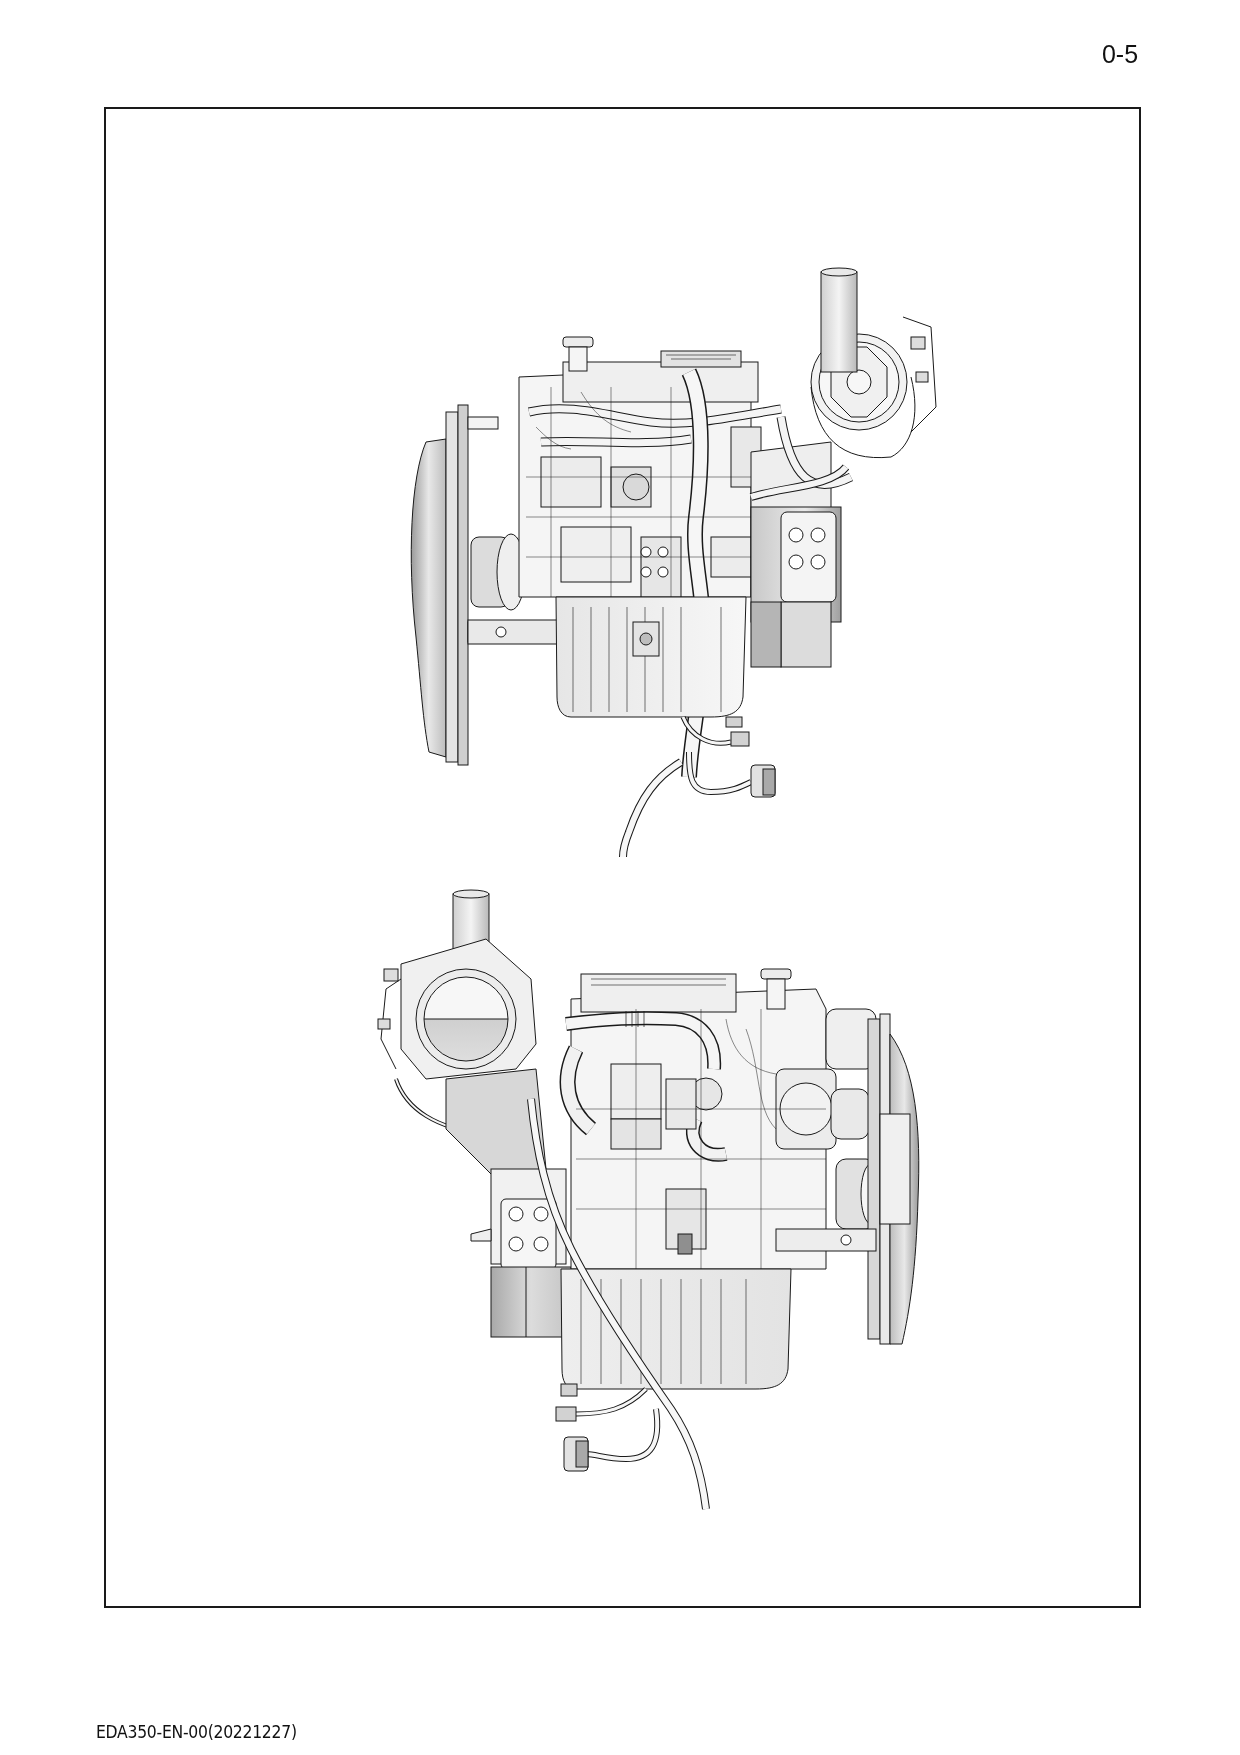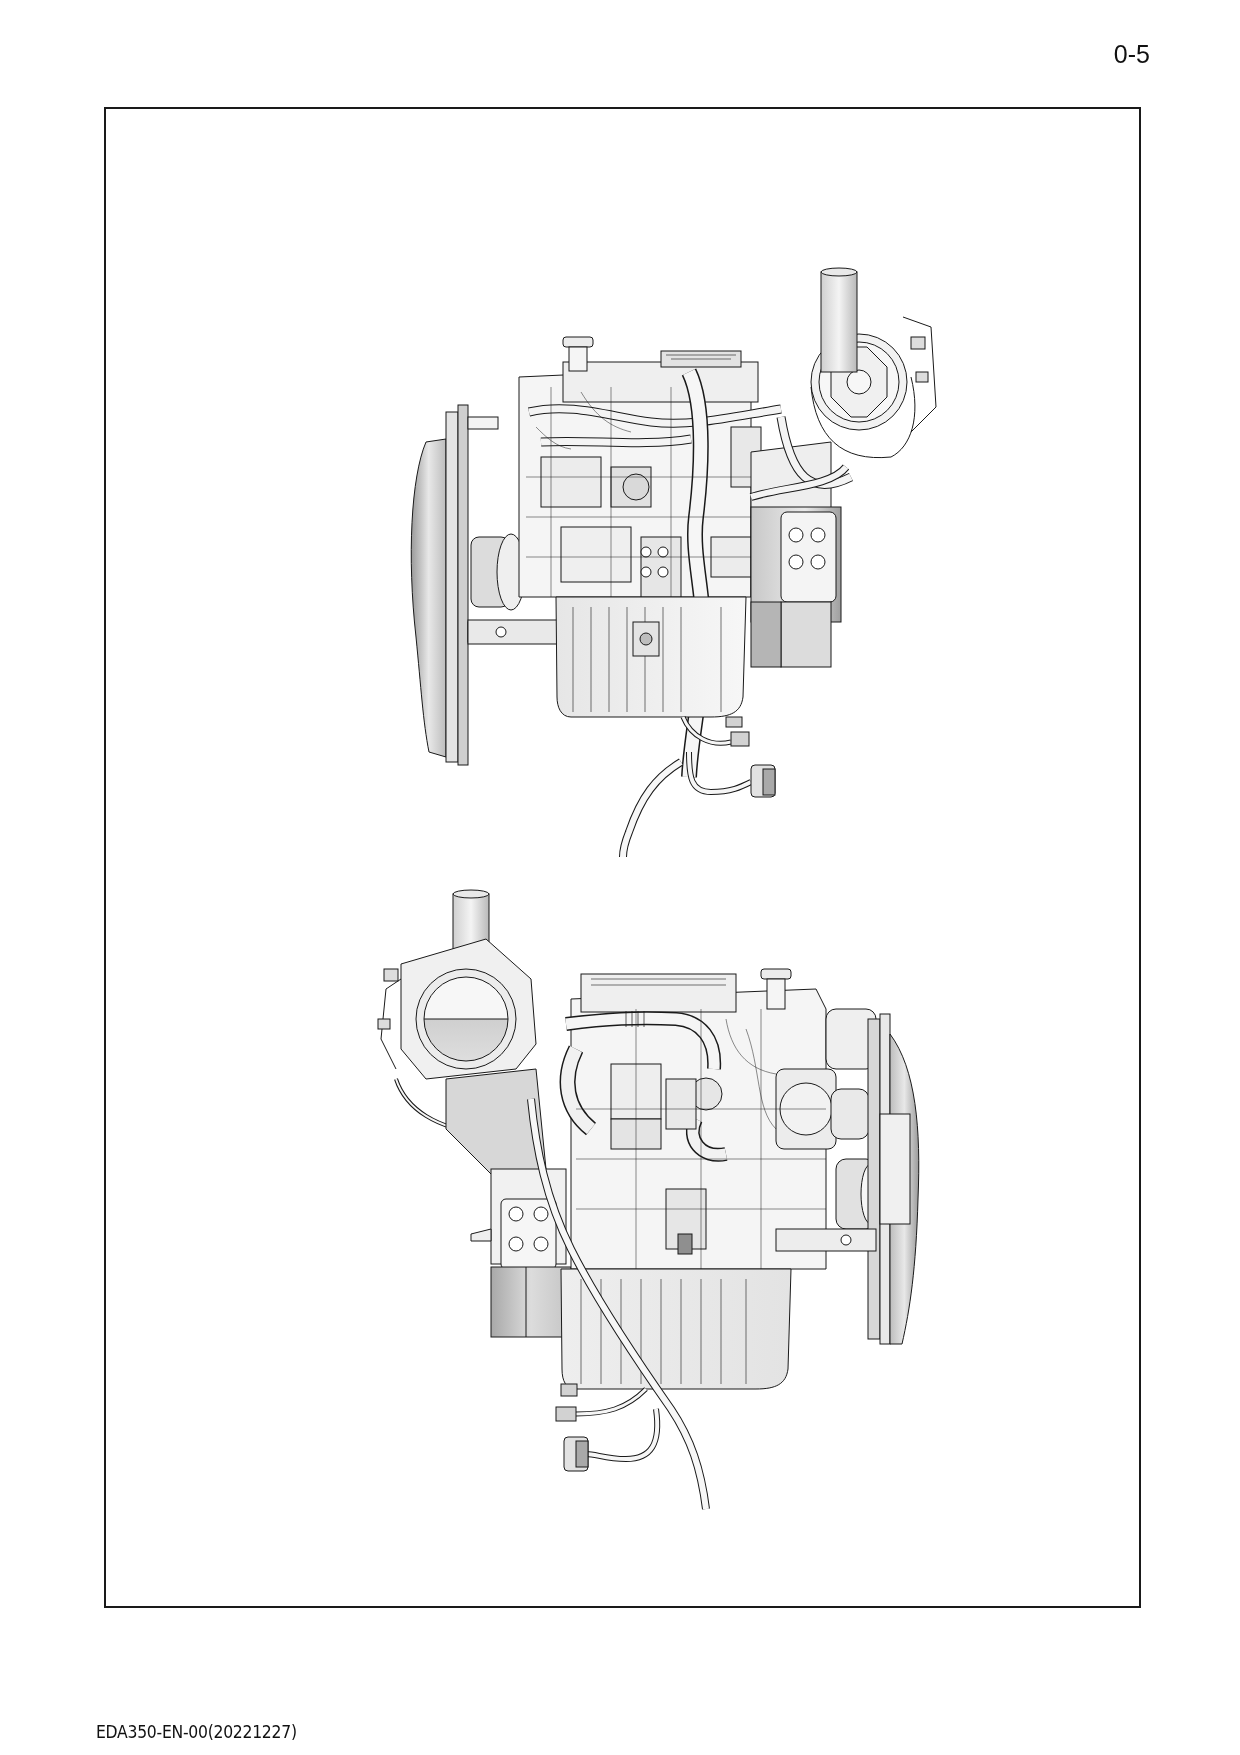--- a/index.html
+++ b/index.html
@@ -1,17 +1,17 @@
 <!DOCTYPE html>
 <html><head>
 <meta charset="utf-8">
 <style>
   html, body { margin: 0; padding: 0; background: #ffffff; }
   body { width: 1240px; height: 1755px; position: relative; overflow: hidden; font-family: "Liberation Sans", sans-serif; color: #111; }
-  .page-number { position: absolute; top: 40px; left: 1090px; width: 60px; text-align: right; font-family: "Liberation Sans", sans-serif; font-size: 25px; color: #111; letter-spacing: 0px; }
+  .page-number { position: absolute; top: 40px; left: 1090px; width: 60px; text-align: center; font-family: "Liberation Sans", sans-serif; font-size: 25px; color: #111; letter-spacing: 0px; }
   .frame { position: absolute; left: 104px; top: 107px; width: 1037px; height: 1501px; border: 2px solid #1a1a1a; box-sizing: border-box; background: #fff; }
   .figure { position: absolute; }
   .figure svg { display: block; }
   .fig-top { left: 205px; top: 68px; }
   .fig-bottom { left: 200px; top: 760px; }
   .footer-code { position: absolute; left: 96px; top: 1722px; font-family: "DejaVu Sans", sans-serif; font-size: 17px; color: #111; letter-spacing: -0.3px; transform: scaleX(0.92); transform-origin: left center; }
 </style>
 </head>
 <body>
 

